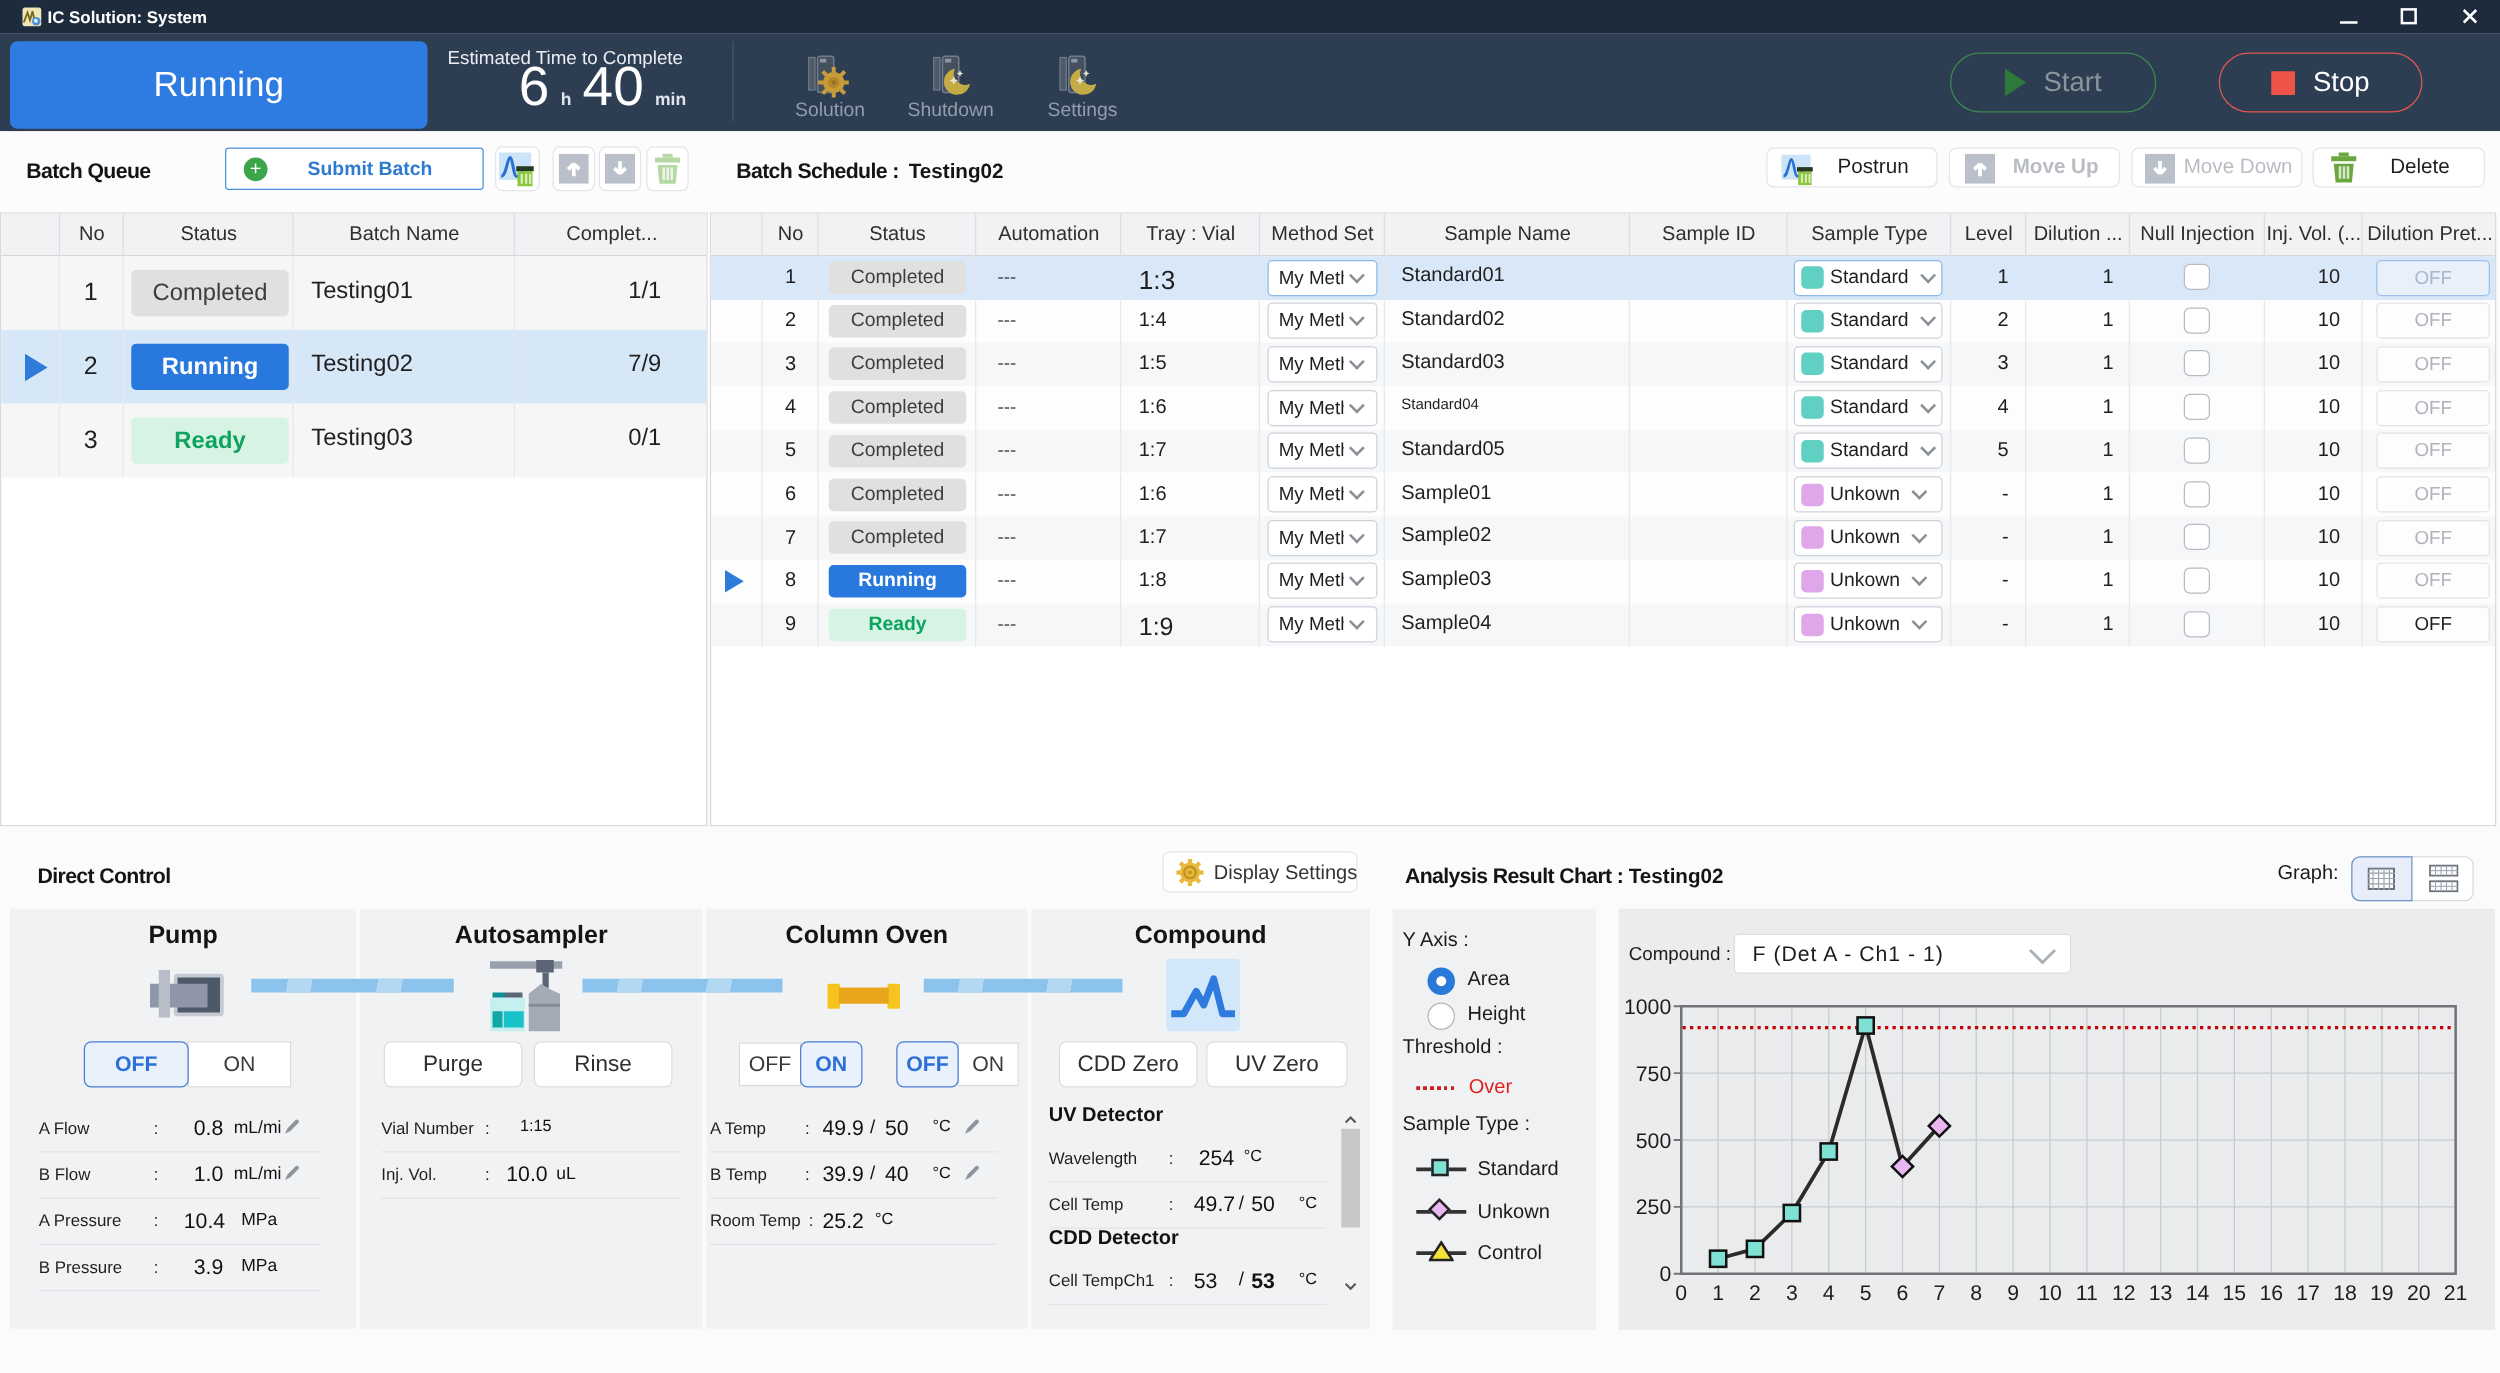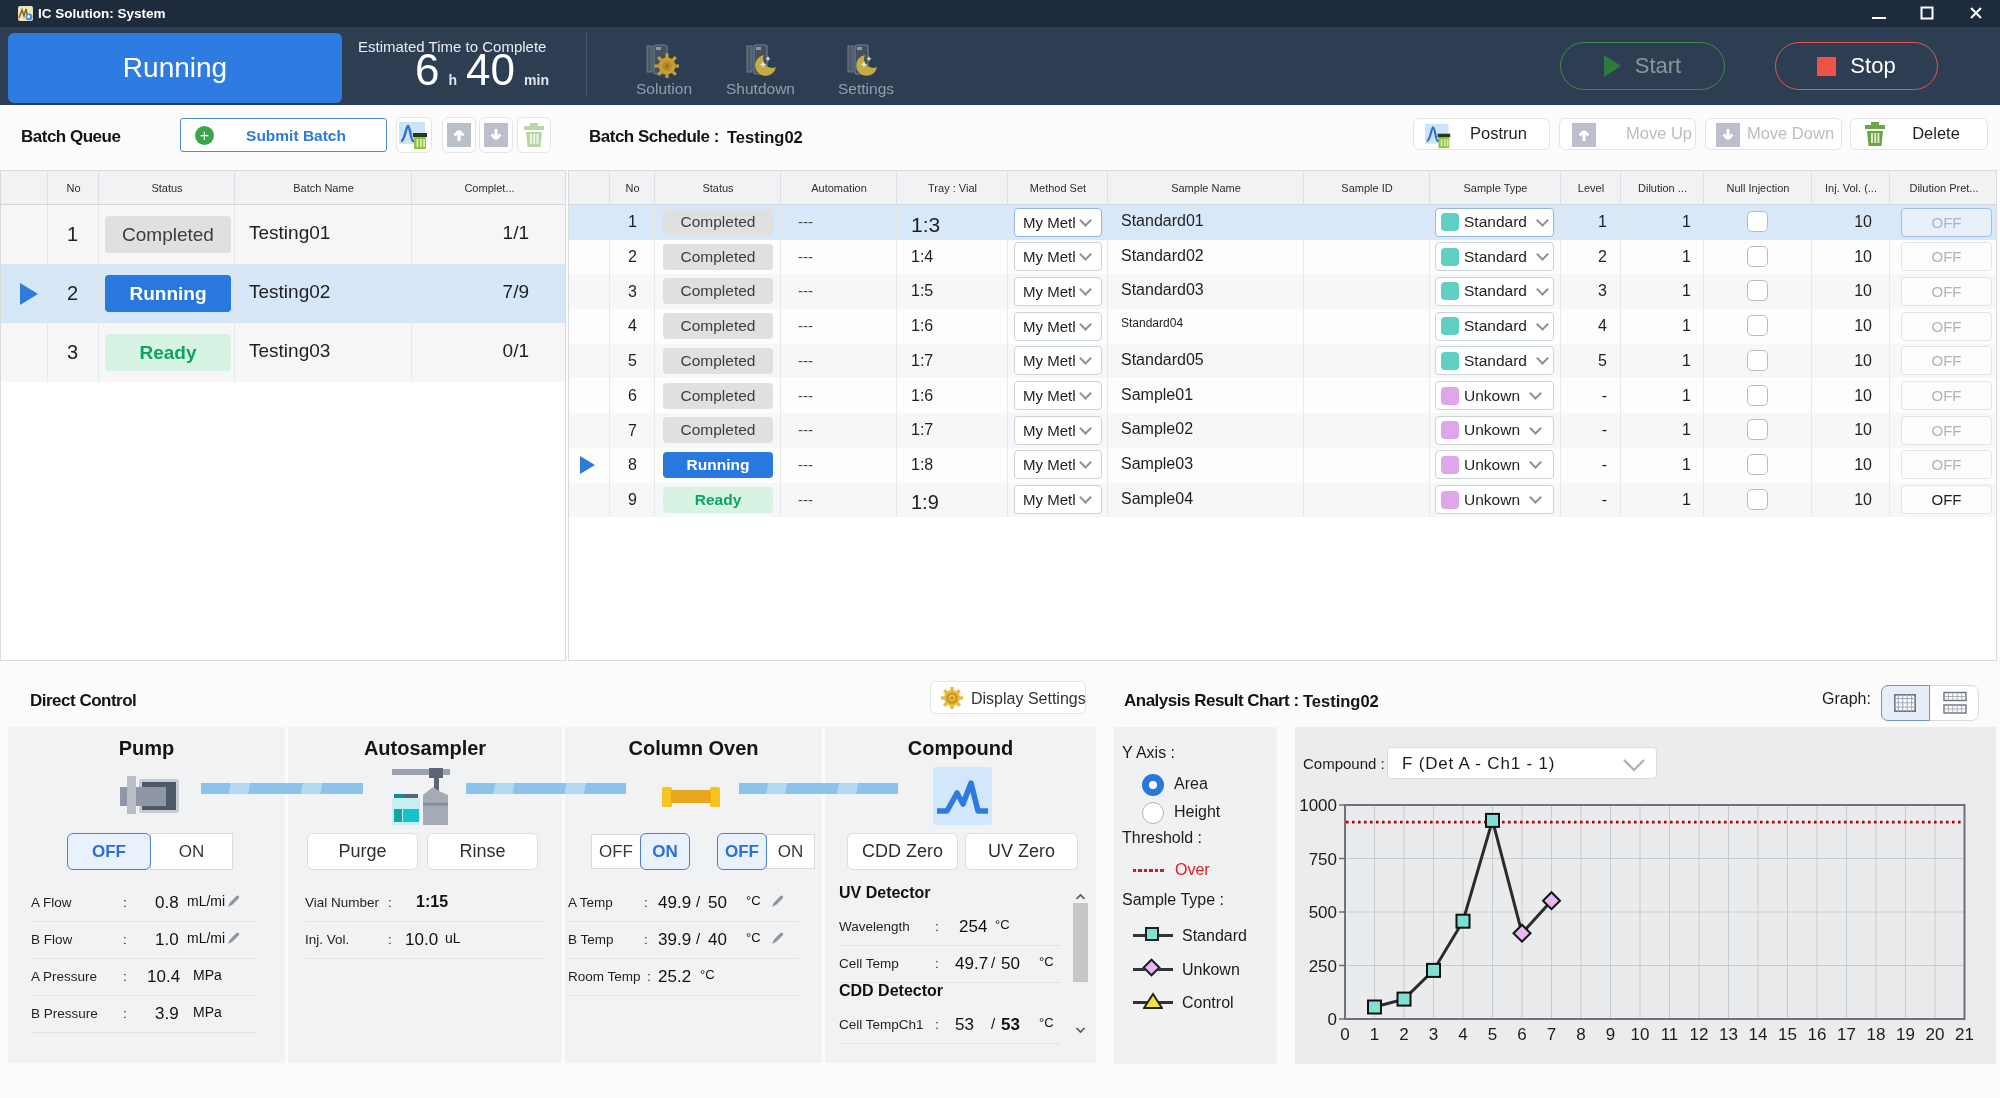--- a/index.html
+++ b/index.html
@@ -17,21 +17,21 @@
 #sep1{left:586px;top:6px;width:1px;height:64px;background:#47586c;}
 .tbicon-label{color:#919eac;font-size:15.5px;}
 .pill{border-radius:26px;height:48px;top:42px;display:flex;align-items:center;justify-content:center;gap:14px;font-size:22px;}
 
 #headband{left:0;top:105px;width:2000px;height:65px;background:#fcfcfd;}
 .h1{font-size:17px;font-weight:bold;color:#141414;letter-spacing:-0.5px;white-space:nowrap;}
 .iconbtn{background:#fff;border:1px solid #e4e5e7;border-radius:6px;}
 
 .tblwrap{background:#fff;border:1px solid #d9dadc;}
 .thead{background:#f1f2f3;border-bottom:1px solid #d4d5d7;}
-.hcell{position:absolute;top:0;height:100%;display:flex;align-items:center;justify-content:center;font-size:11px;color:#2e2e2e;}
+.hcell{position:absolute;top:0;height:100%;display:flex;align-items:center;justify-content:center;font-size:16px;color:#2e2e2e;}
 .vline{position:absolute;top:0;width:1px;background:#e7e8ea;}
 .badge{display:flex;align-items:center;justify-content:center;border-radius:4px;}
 .b-comp{background:#e0e0e0;color:#3d3d3d;}
 .b-run{background:#2878dd;color:#fff;font-weight:bold;}
 .b-ready{background:#d7f3e4;color:#0ca45e;font-weight:bold;}
 .play{width:0;height:0;border-style:solid;border-color:transparent;border-left-color:#2e7bd9;}
 .dd{background:#fff;border:1px solid #ccd2da;border-radius:4px;display:flex;align-items:center;}
 .chev{width:9px;height:9px;border-right:2px solid #8a9097;border-bottom:2px solid #8a9097;transform:rotate(45deg);margin-top:-4px;}
 .sw{width:18px;height:18px;border-radius:4px;}
 .cb{width:21px;height:21px;background:#fff;border:1.5px solid #b7bcc4;border-radius:5px;}
@@ -178,21 +178,21 @@
       <rect x="17.5" y="19" width="1.8" height="8" fill="#d7ecb7"></rect>
       <rect x="21" y="19" width="1.8" height="8" fill="#d7ecb7"></rect>
       <rect x="24.2" y="19" width="1.8" height="8" fill="#d7ecb7"></rect>
     </svg>
     <div class="abs" style="left:1451px;top:124px;width:95px;text-align:center;font-size:16.5px;color:#1f1f1f;white-space:nowrap;">Postrun</div>
 <div class="abs iconbtn" style="left:1559px;top:118px;width:137px;height:32px;"></div>
     <svg class="abs" style="left:1572px;top:123px;" width="24" height="24" viewBox="0 0 24 24">
       <rect width="24" height="24" fill="#b9c0ca"></rect>
       <path d="M12 18 L12 8 M12 8 L7.5 12.5 M12 8 L16.5 12.5" stroke="#fff" stroke-width="3" fill="none"></path>
     </svg>
-    <div class="abs" style="left:1597px;top:124px;width:95px;text-align:right;font-size:16.5px;color:#b9bdc3;white-space:nowrap;">Move Up</div>
+    <div class="abs" style="left:1597px;top:124px;width:95px;text-align:center;font-size:16.5px;color:#b9bdc3;white-space:nowrap;font-weight:bold;">Move Up</div>
 <div class="abs iconbtn" style="left:1705px;top:118px;width:137px;height:32px;"></div>
     <svg class="abs" style="left:1716px;top:123px;" width="24" height="24" viewBox="0 0 24 24">
       <rect width="24" height="24" fill="#b9c0ca"></rect>
       <path d="M12 6 L12 16 M12 16 L7.5 11.5 M12 16 L16.5 11.5" stroke="#fff" stroke-width="3" fill="none"></path>
     </svg>
     <div class="abs" style="left:1743px;top:124px;width:95px;text-align:center;font-size:16.5px;color:#b9bdc3;white-space:nowrap;">Move Down</div>
 <div class="abs iconbtn" style="left:1850px;top:118px;width:138px;height:32px;"></div>
     <svg class="abs" style="left:1862px;top:121px;" width="26" height="26" viewBox="0 0 26 26">
       <rect x="9" y="1" width="8" height="3" fill="#6aa83f"></rect>
       <rect x="3" y="4" width="20" height="4" fill="#6aa83f"></rect>
@@ -689,21 +689,21 @@
     </div>
 <div class="abs frow" style="left:31px;top:996px;width:225px;">
       <span class="flab">B Pressure</span>
       <span class="abs" style="left:92px;top:10px;">:</span>
       <span class="abs" style="left:124px;top:8px;font-size:17px;font-weight:normal;color:#111;">3.9</span>
       <span class="abs" style="left:162px;top:8px;font-size:14px;font-weight:normal;color:#111;">MPa</span>
     </div>
 <div class="abs frow" style="left:305px;top:885px;width:240px;">
       <span class="flab">Vial Number</span>
       <span class="abs" style="left:83px;top:10px;">:</span>
-      <span class="abs" style="left:111px;top:8px;font-size:16px;font-weight:bold;color:#111;">1:15</span>
+      <span class="abs" style="left:111px;top:8px;font-size:13px;font-weight:normal;color:#111;">1:15</span>
     </div>
 <div class="abs frow" style="left:305px;top:922px;width:240px;">
       <span class="flab">Inj. Vol.</span>
       <span class="abs" style="left:83px;top:10px;">:</span>
       <span class="abs" style="left:100px;top:8px;font-size:17px;font-weight:normal;color:#111;">10.0</span>
       <span class="abs" style="left:140px;top:8px;font-size:14px;font-weight:normal;color:#111;">uL</span>
     </div>
 <div class="abs frow" style="left:568px;top:885px;width:230px;">
       <span class="flab">A Temp</span>
       <span class="abs" style="left:76px;top:10px;">:</span>

